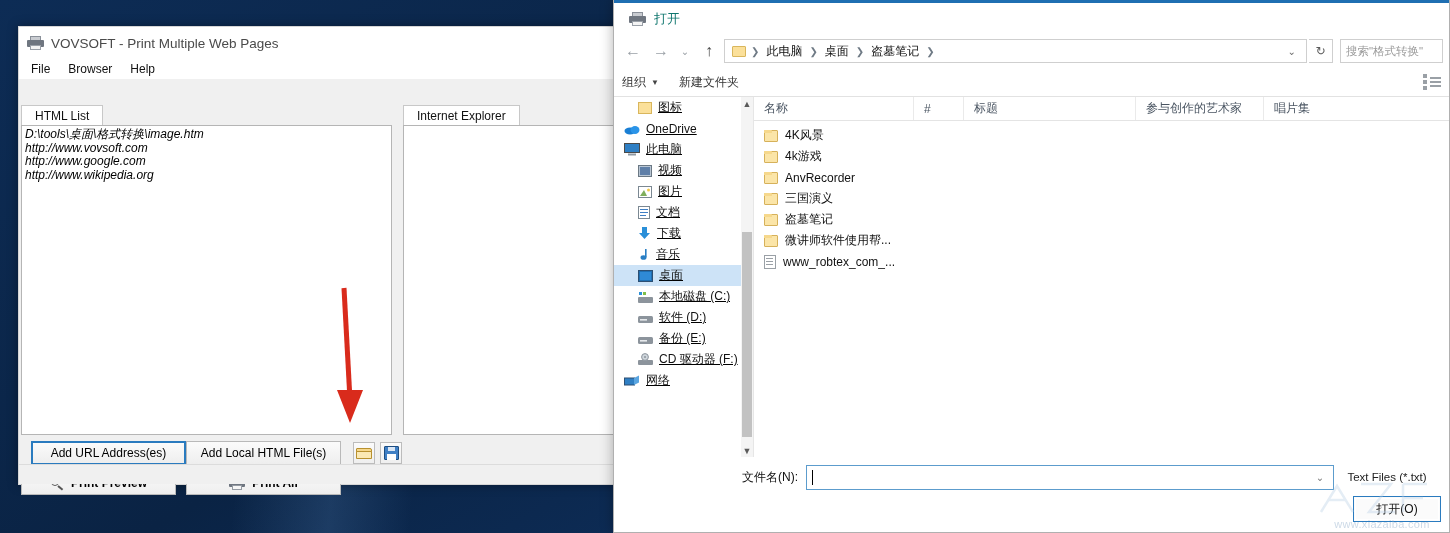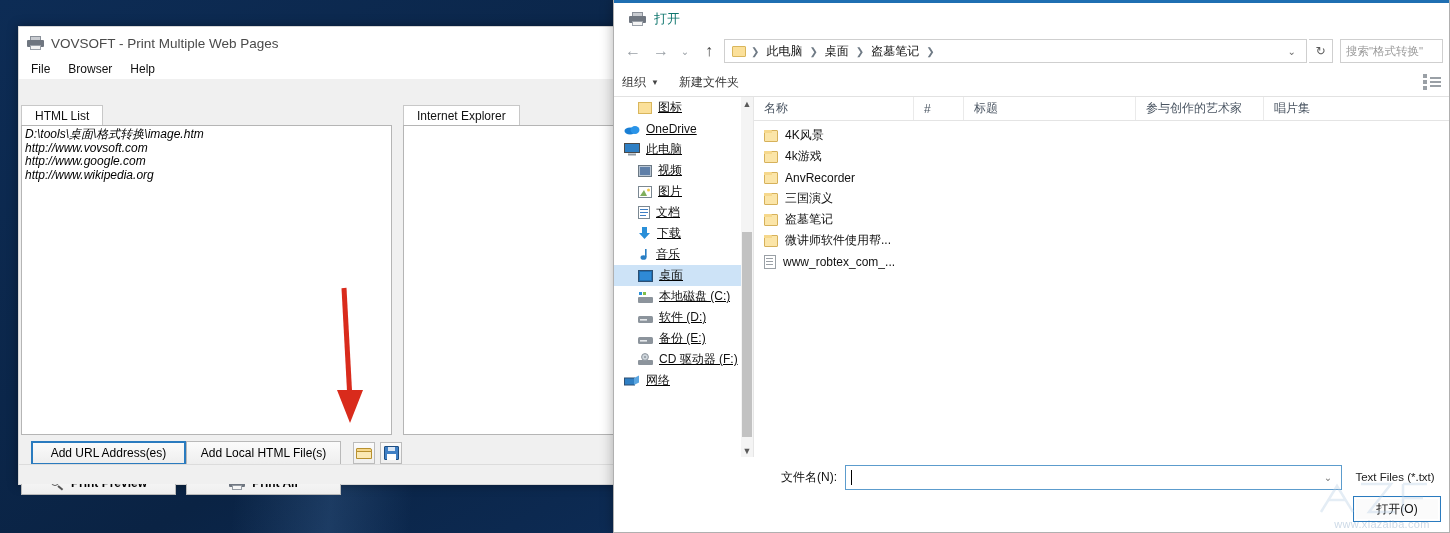--- a/index.html
+++ b/index.html
@@ -196,21 +196,21 @@
   .frow { height:21px; display:flex; align-items:center; gap:7px; padding-left:10px; font-size:12px; color:#111; cursor:default;}
   .f-folder { width:14px; height:12px; position:relative; flex:0 0 auto;}
   .f-folder .b { position:absolute; left:0; top:0; width:14px; height:12px; background:#fbe5a8; border:1px solid #d6b15a; border-radius:1px;}
   .f-folder .t { position:absolute; left:0; top:0; width:8px; height:3px; background:#f6d88c; border-radius:1px 1px 0 0;}
   .f-doc { width:12px; height:14px; position:relative; flex:0 0 auto;}
   .f-doc .p { position:absolute; inset:0; background:#fff; border:1px solid #9aa0a6;}
   .f-doc .l { position:absolute; left:2px; width:7px; height:1px; background:#9aa0a6;}
 
   
   .dlg-bottom { position:absolute; left:0; right:0; bottom:0; height:75px; background:#ffffff; }
-  .fnrow { position:absolute; left:0; right:0; top:6px; height:28px; display:flex; align-items:center;padding-left:39px; }
+  .fnrow { position:absolute; left:0; right:8px; top:6px; height:28px; display:flex; align-items:center; }
   .fnlabel { width:192px; text-align:right; padding-right:8px; font-size:12px; color:#111; }
   .fninput {
     flex:1 1 auto; height:25px; border:1px solid #5c9ccd; background:#fff; display:flex; align-items:center;
     padding:0 2px 0 5px; position:relative;
   }
   .caret { width:1px; height:15px; background:#000; }
   .fn-caret-btn { margin-left:auto; width:22px; display:flex; align-items:center; justify-content:center; color:#7a7a7a; font-size:10px; cursor:default;}
   .filterbox {
     width:96px; height:25px; margin-left:5px; margin-right:6px; display:flex; align-items:center;
     justify-content:center; font-size:11.5px; color:#222; background:#fff; border:1px solid #ffffff;

